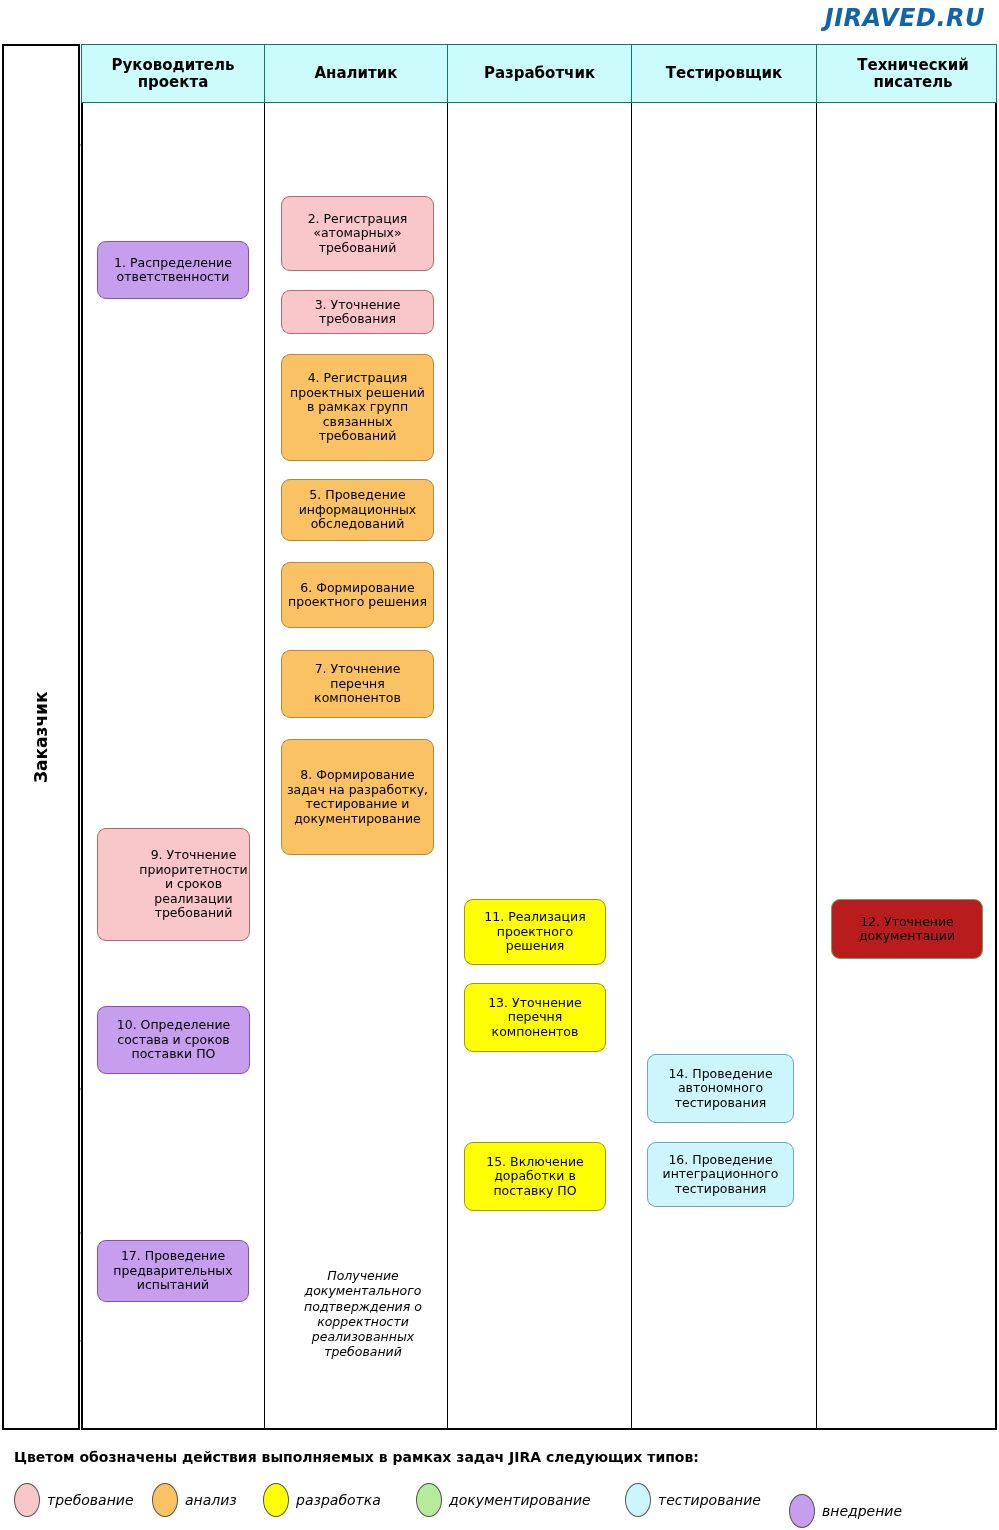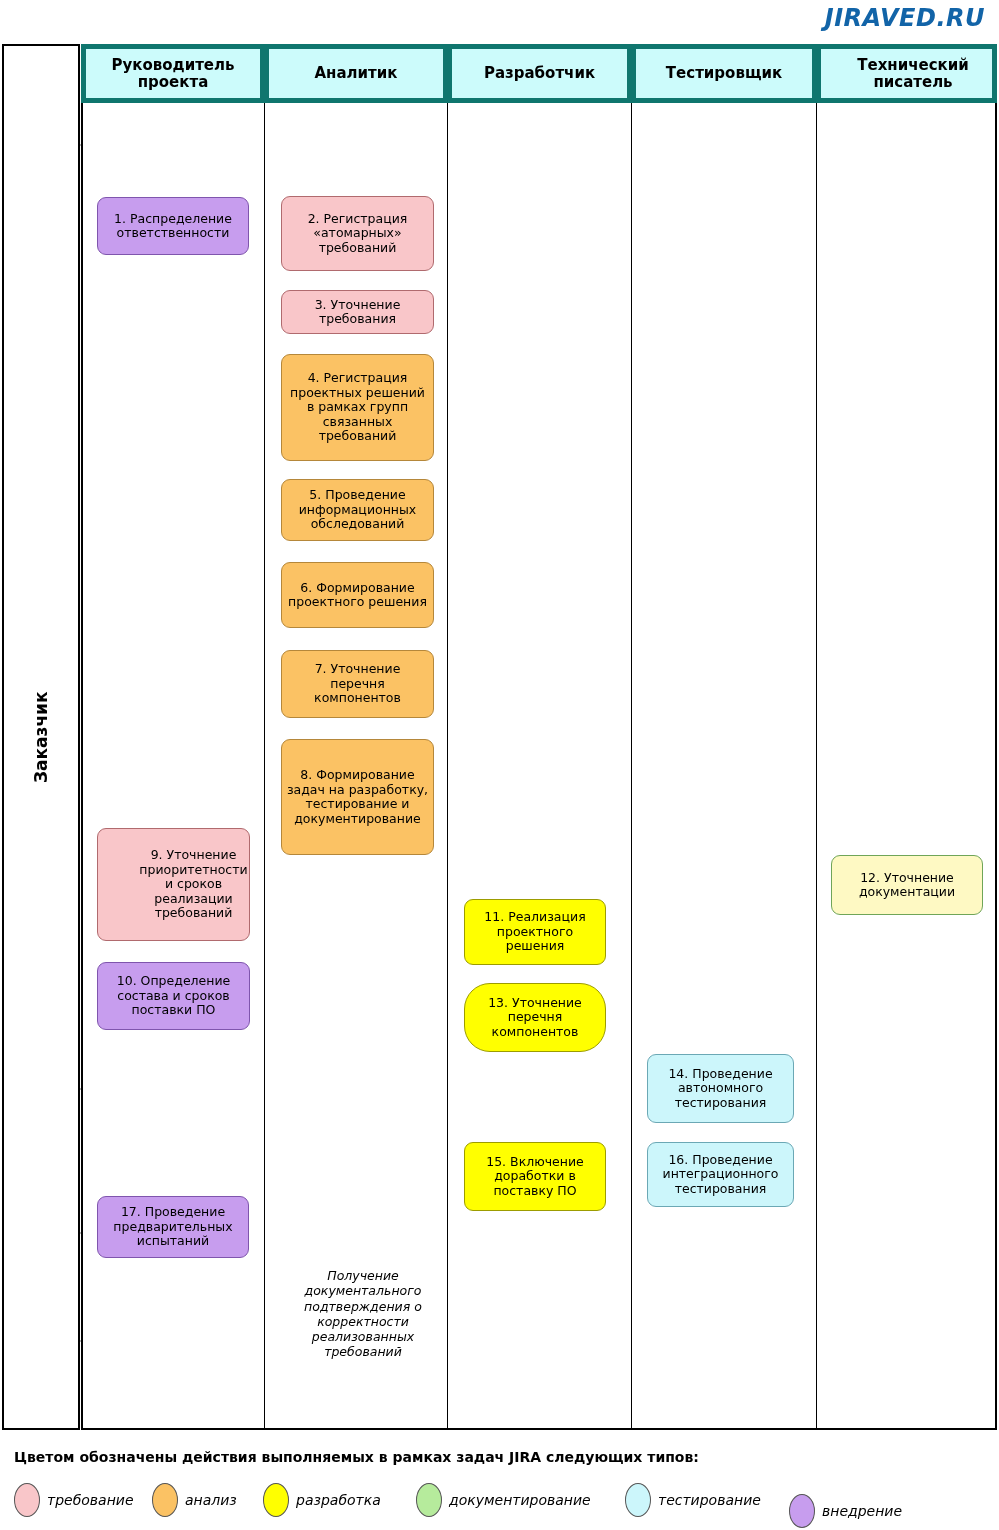--- a/index.html
+++ b/index.html
@@ -16,38 +16,38 @@
   }
   
   .poolbox{position:absolute;border:2px solid #000;box-sizing:border-box;background:#fff;}
   .vlabel{
     position:absolute;display:flex;align-items:center;justify-content:center;
     font-size:17px;font-weight:bold;color:#000;
     writing-mode:vertical-rl;transform:rotate(180deg);white-space:nowrap;
   }
   .lanehdr{
     position:absolute;box-sizing:border-box;
-    background:#ccfbfb;border:5px solid #0f766e;
+    background:#ccfbfb;border:1px solid #0f766e;
     display:flex;align-items:center;justify-content:center;text-align:center;
     font-size:15px;font-weight:bold;color:#000;line-height:1.12;padding:2px;
   }
   .lanecol{position:absolute;box-sizing:border-box;border-left:1px solid #000;border-right:1px solid #000;}
   
   .task{
     position:absolute;box-sizing:border-box;
     border:1px solid #444;border-radius:9px;
     display:flex;align-items:center;justify-content:center;text-align:center;
     font-size:12.5px;line-height:1.16;color:#000;padding:2px 4px;
   }
   .t-req{background:#f9c6c9;border-color:#b06a6e;}
   .t-ana{background:#fbc264;border-color:#b5873a;}
   .t-dev{background:#ffff00;border-color:#9c9c00;}
-  .t-doc{background:#fef9c3;border-color:#6fa558;}
+  .t-doc{background:#b91c1c;border-color:#6fa558;margin-top:44px;}
   .t-test{background:#ccf6fb;border-color:#6ba8b5;}
-  .t-impl{background:#c79dee;border-color:#7f55ad;}
+  .t-impl{background:#c79dee;border-color:#7f55ad;margin-top:44px;}
   
   .note{
     position:absolute;font-size:12.5px;font-style:italic;line-height:1.22;
     text-align:center;color:#000;
   }
   
   .legend-title{position:absolute;font-size:14px;font-weight:bold;color:#000;white-space:nowrap;}
   .legend-row{position:absolute;left:0;top:1478px;width:999px;height:44px;}
   .lg-item{position:absolute;display:flex;align-items:center;gap:7px;}
   .lg-dot{width:26px;height:34px;border-radius:50%;border:1px solid #555;box-sizing:border-box;}
@@ -192,21 +192,21 @@
 <div class="task t-req" style="left:281px;top:290px;width:153px;height:44px;">3. Уточнение требования</div>
 <div class="task t-ana" style="left:281px;top:354px;width:153px;height:107px;">4. Регистрация проектных решений в рамках групп связанных требований</div>
 <div class="task t-ana" style="left:281px;top:479px;width:153px;height:62px;">5. Проведение информационных обследований</div>
 <div class="task t-ana" style="left:281px;top:562px;width:153px;height:66px;">6. Формирование проектного решения</div>
 <div class="task t-ana" style="left:281px;top:650px;width:153px;height:68px;">7. Уточнение перечня компонентов</div>
 <div class="task t-ana" style="left:281px;top:739px;width:153px;height:116px;">8. Формирование задач на разработку, тестирование и документирование</div>
 <div class="task t-req" style="left:97px;top:828px;width:153px;height:113px;padding-left:44px;">9. Уточнение приоритетности и сроков реализации требований</div>
 <div class="task t-impl" style="left:97px;top:962px;width:153px;height:68px;">10. Определение состава и сроков поставки ПО</div>
 <div class="task t-dev" style="left:464px;top:899px;width:142px;height:66px;">11. Реализация проектного решения</div>
 <div class="task t-doc" style="left:831px;top:855px;width:152px;height:60px;">12. Уточнение документации</div>
-<div class="task t-dev" style="left:464px;top:983px;width:142px;height:69px;border-radius:26px;">13. Уточнение перечня компонентов</div>
+<div class="task t-dev" style="left:464px;top:983px;width:142px;height:69px;">13. Уточнение перечня компонентов</div>
 <div class="task t-test" style="left:647px;top:1054px;width:147px;height:69px;">14. Проведение автономного тестирования</div>
 <div class="task t-dev" style="left:464px;top:1142px;width:142px;height:69px;">15. Включение доработки в поставку ПО</div>
 <div class="task t-test" style="left:647px;top:1142px;width:147px;height:65px;">16. Проведение интеграционного тестирования</div>
 <div class="task t-impl" style="left:97px;top:1196px;width:152px;height:62px;text-align:center;">17. Проведение предварительных испытаний</div>
 
 <div class="note" style="left:283px;top:1268px;width:160px;">Получение документального подтверждения о корректности реализованных требований</div>
 
 <div class="legend-title" style="left:14px;top:1449px;">Цветом обозначены действия выполняемых в рамках задач JIRA следующих типов:</div>
 
 <div class="legend-row">

